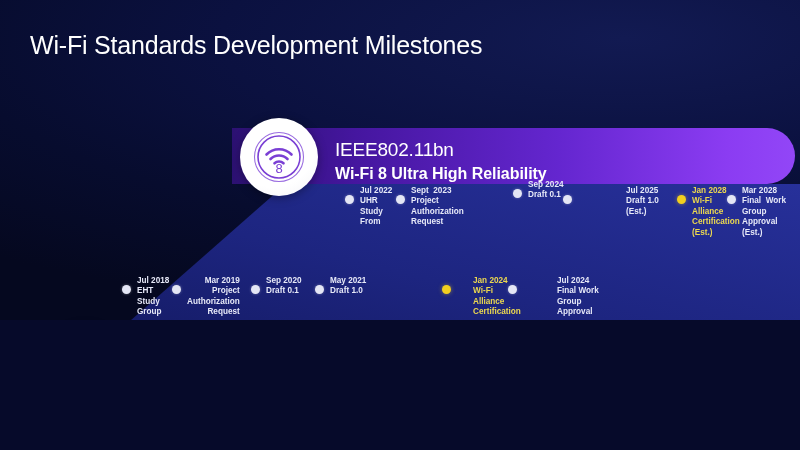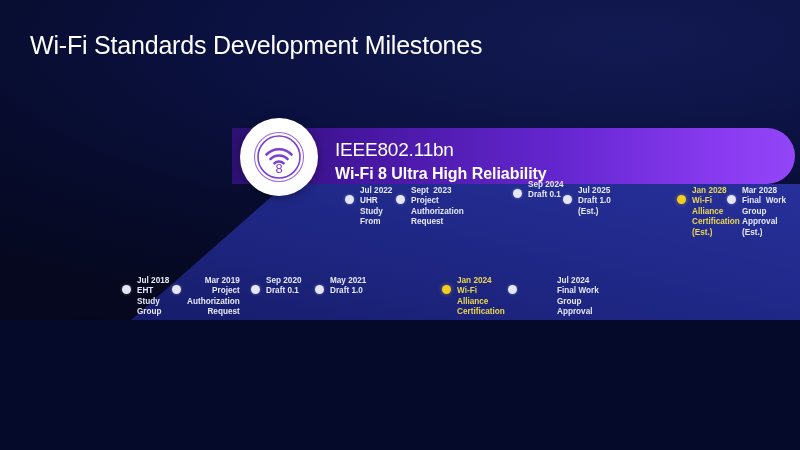--- a/index.html
+++ b/index.html
@@ -178,21 +178,21 @@
   <div class="milestone" style="left:396px; top:186px;">
     <span class="dot"></span>
     <span class="ms-text"><span>Sept  2023</span><br><span>Project
 Authorization
 Request</span></span>
   </div>
   <div class="milestone" style="left:513px; top:180px;">
     <span class="dot"></span>
     <span class="ms-text"><span>Sep 2024</span><br><span>Draft 0.1</span></span>
   </div>
-  <div class="milestone" style="left:563px; top:186px;">
+  <div class="milestone" style="left:563px; top:186px;gap:48px;">
     <span class="dot"></span>
     <span class="ms-text"><span>Jul 2025</span><br><span>Draft 1.0
 (Est.)</span></span>
   </div>
   <div class="milestone" style="left:677px; top:186px;">
     <span class="dot accent"></span>
     <span class="ms-text accent"><span>Jan 2028</span><br><span>Wi-Fi
 Alliance
 Certification
 (Est.)</span></span>
@@ -235,21 +235,21 @@
 Request</span></span>
   </div>
   <div class="milestone" style="left:251px; top:276px;">
     <span class="dot"></span>
     <span class="ms-text"><span>Sep 2020</span><br><span>Draft 0.1</span></span>
   </div>
   <div class="milestone" style="left:315px; top:276px;">
     <span class="dot"></span>
     <span class="ms-text"><span>May 2021</span><br><span>Draft 1.0</span></span>
   </div>
-  <div class="milestone" style="left:442px; top:276px;">
+  <div class="milestone" style="left:442px; top:276px;gap:16px;">
     <span class="dot accent"></span>
     <span class="ms-text accent"><span>Jan 2024</span><br><span>Wi-Fi
 Alliance
 Certification</span></span>
   </div>
   <div class="milestone" style="left:508px; top:276px;gap:34px;">
     <span class="dot"></span>
     <span class="ms-text"><span>Jul 2024</span><br><span>Final Work
 Group
 Approval</span></span>

